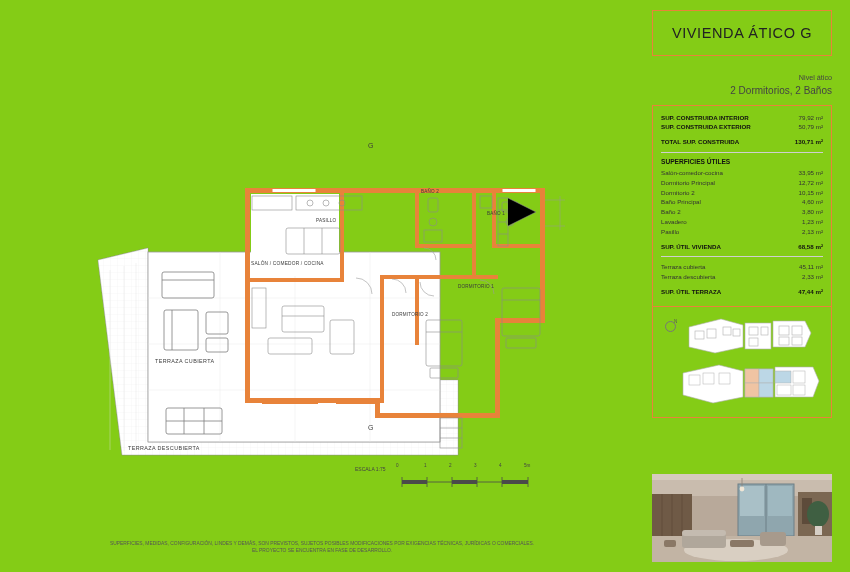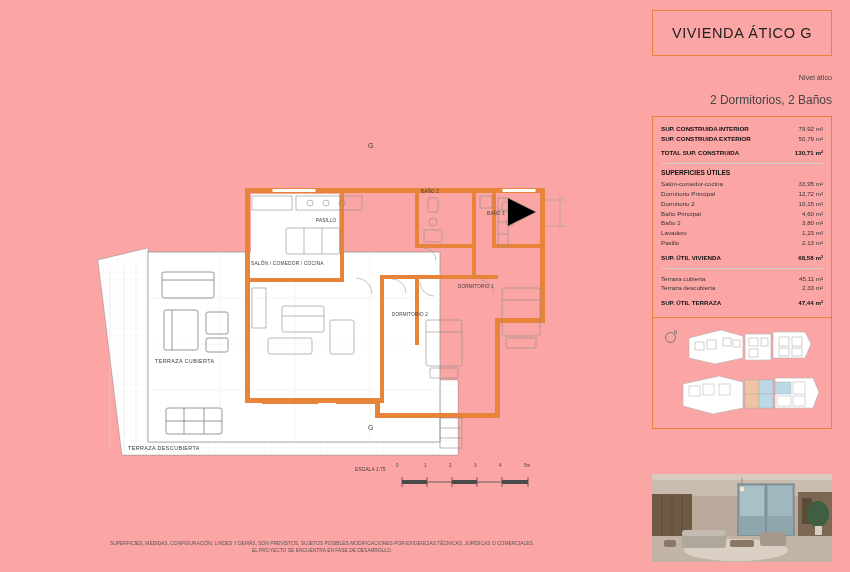--- a/index.html
+++ b/index.html
@@ -4,39 +4,39 @@
 <style>
   html,body{margin:0;padding:0;}
   body{
     width:850px;height:572px;
     background:#ffffff;
     font-family:"Liberation Sans", sans-serif;
     color:#1a1a1a;
     overflow:hidden;
     position:relative;
   }
-  .sheet{position:absolute;left:0;top:0;width:850px;height:572px;background:#fca5a5;}
+  .sheet{position:absolute;left:0;top:0;width:850px;height:572px;background:#84cc16;}
 
   
   .panel{position:absolute;left:652px;top:10px;width:180px;}
   .title-box{
     border:1.6px solid #e8833a;
     height:44px;
     display:flex;align-items:center;justify-content:center;
     margin-bottom:10px;
   }
   .title-box .t{
     font-size:14.5px;letter-spacing:.6px;color:#222;font-weight:400;
   }
   .sub{
     text-align:right;font-size:6.6px;color:#3b3b3b;line-height:1.55;
     margin-top:16px;margin-bottom:6px;
   }
   .sub .l1{font-size:7.2px;color:#444;text-align:right;}
-  .sub .l2{font-size:12px;color:#444;margin-top:8px;}
+  .sub .l2{font-size:10px;color:#444;}
 
   .info-box{
     border-left:1.6px solid #e8833a;
     border-right:1.6px solid #e8833a;
     border-top:1.6px solid #e8833a;
     border-bottom:1.6px solid #e8833a;
     padding:7px 8px 9px 8px;
     font-size:6.2px;color:#333;
   }
   .row{display:flex;justify-content:space-between;line-height:1.58;}

